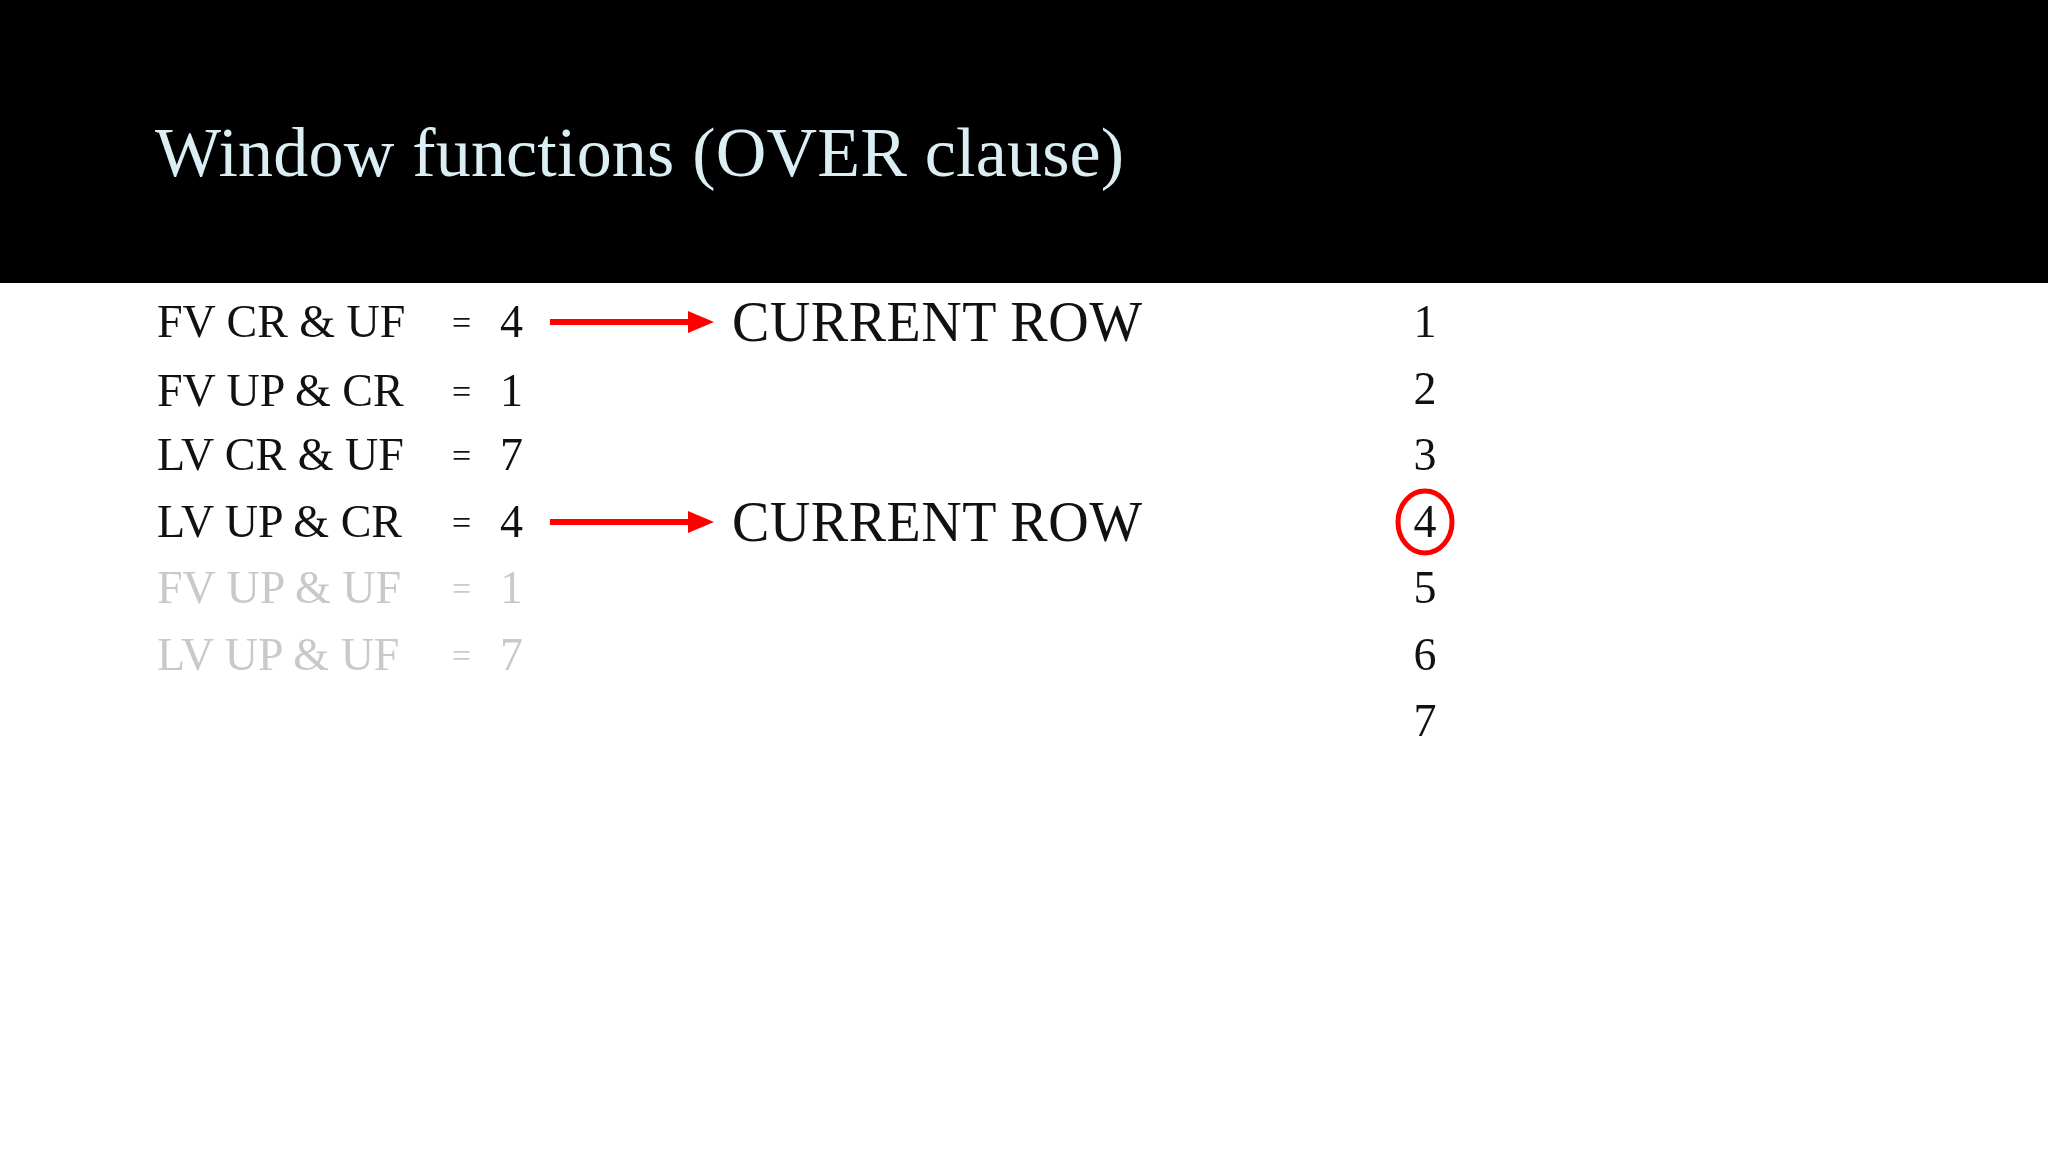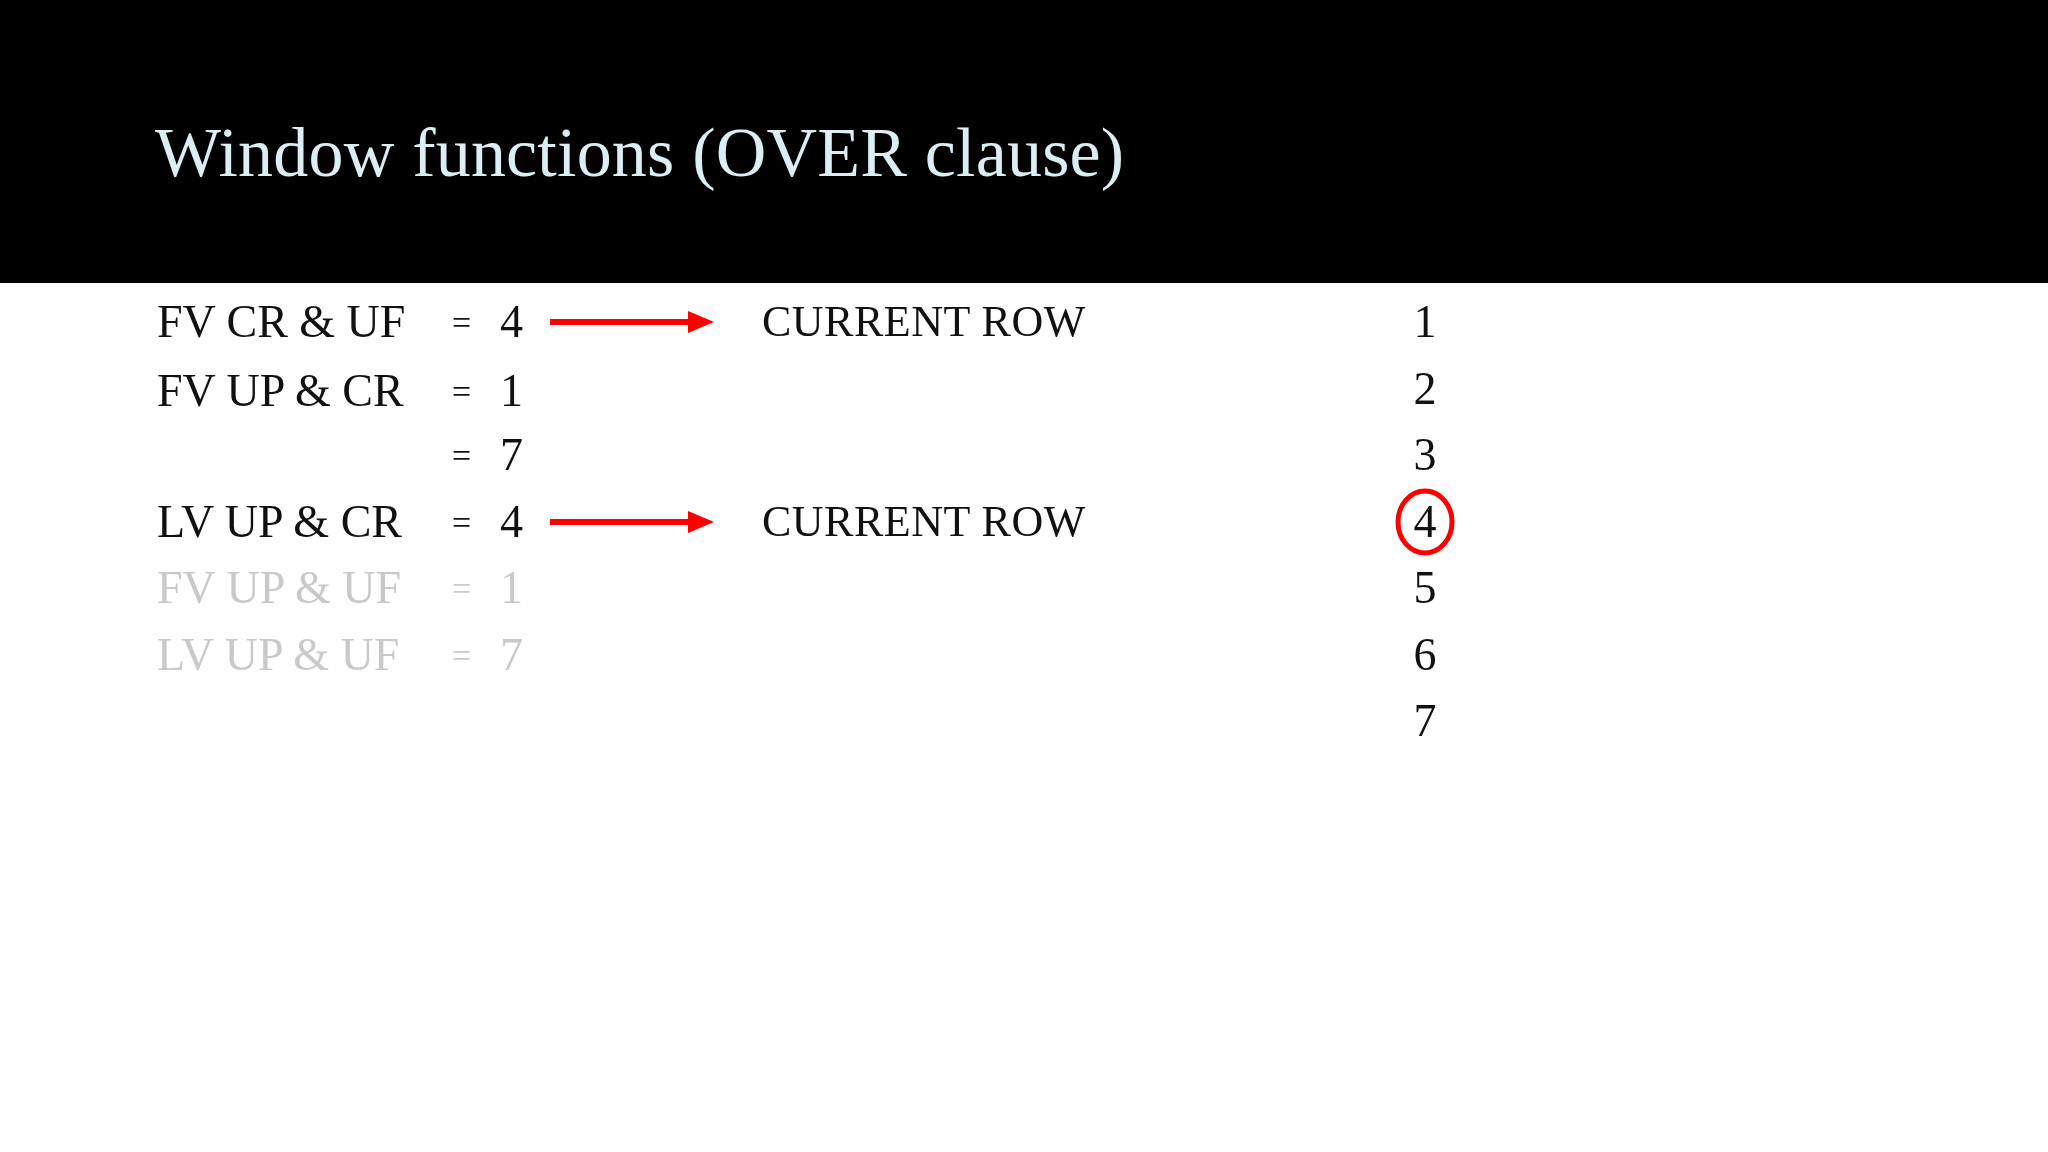--- a/index.html
+++ b/index.html
@@ -76,26 +76,25 @@
     top: 0;
     font-size: 46px;
     line-height: 60px;
     color: #111111;
     white-space: pre;
   }
   .frame-note {
     position: absolute;
     left: 732px;
     top: 0;
-    font-size: 44px;
+    font-size: 56px;
     line-height: 60px;
     color: #111111;
     white-space: pre;
     letter-spacing: 0.5px;
-    margin-left: 30px;
   }
 
   
   .frame-row.dim .frame-label,
   .frame-row.dim .frame-eq,
   .frame-row.dim .frame-value {
     color: #C9C9C9;
   }
 
   
@@ -159,20 +158,21 @@
           <polygon points="140,19 166,30 140,41" fill="#FF0000"></polygon>
         </svg>
         <span class="frame-note">CURRENT ROW</span>
       </div>
       <div class="frame-row" style="top: 78px;">
         <span class="frame-label">FV UP &amp; CR</span>
         <span class="frame-eq">=</span>
         <span class="frame-value">1</span>
       </div>
       <div class="frame-row" style="top: 142px;">
+        <span class="frame-label">LV CR &amp; UF</span>
         <span class="frame-eq">=</span>
         <span class="frame-value">7</span>
       </div>
       <div class="frame-row" style="top: 208.5px;">
         <span class="frame-label">LV UP &amp; CR</span>
         <span class="frame-eq">=</span>
         <span class="frame-value">4</span>
         <svg class="arrow" viewBox="0 0 168 60">
           <line x1="2" y1="30" x2="144" y2="30" stroke="#FF0000" stroke-width="6"></line>
           <polygon points="140,19 166,30 140,41" fill="#FF0000"></polygon>

